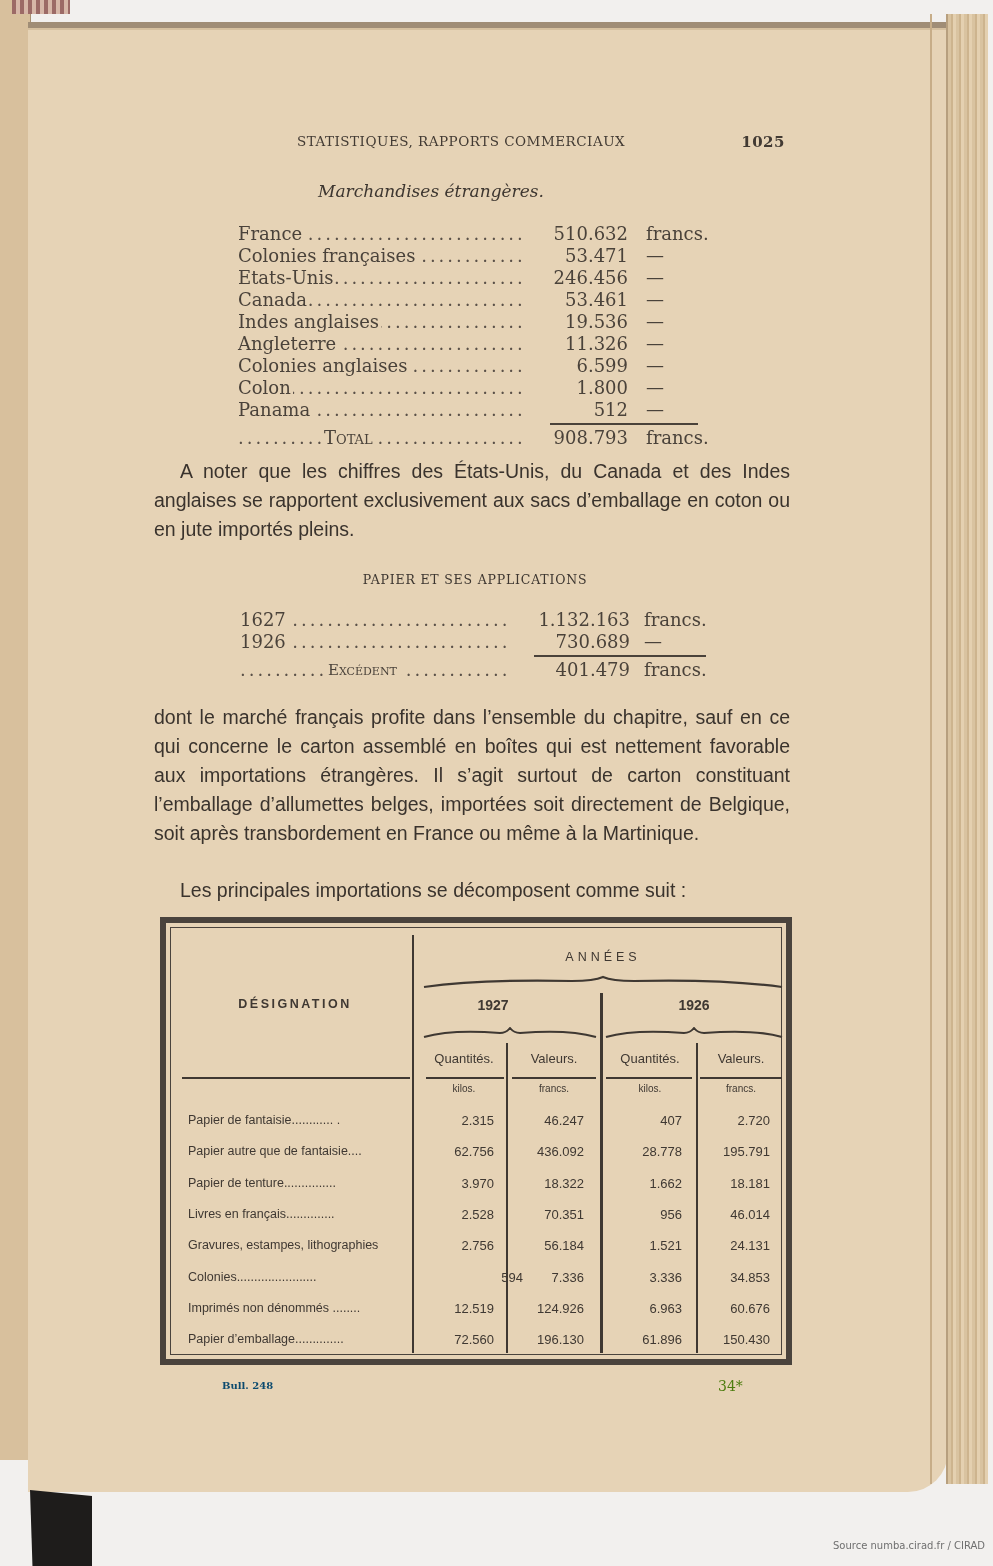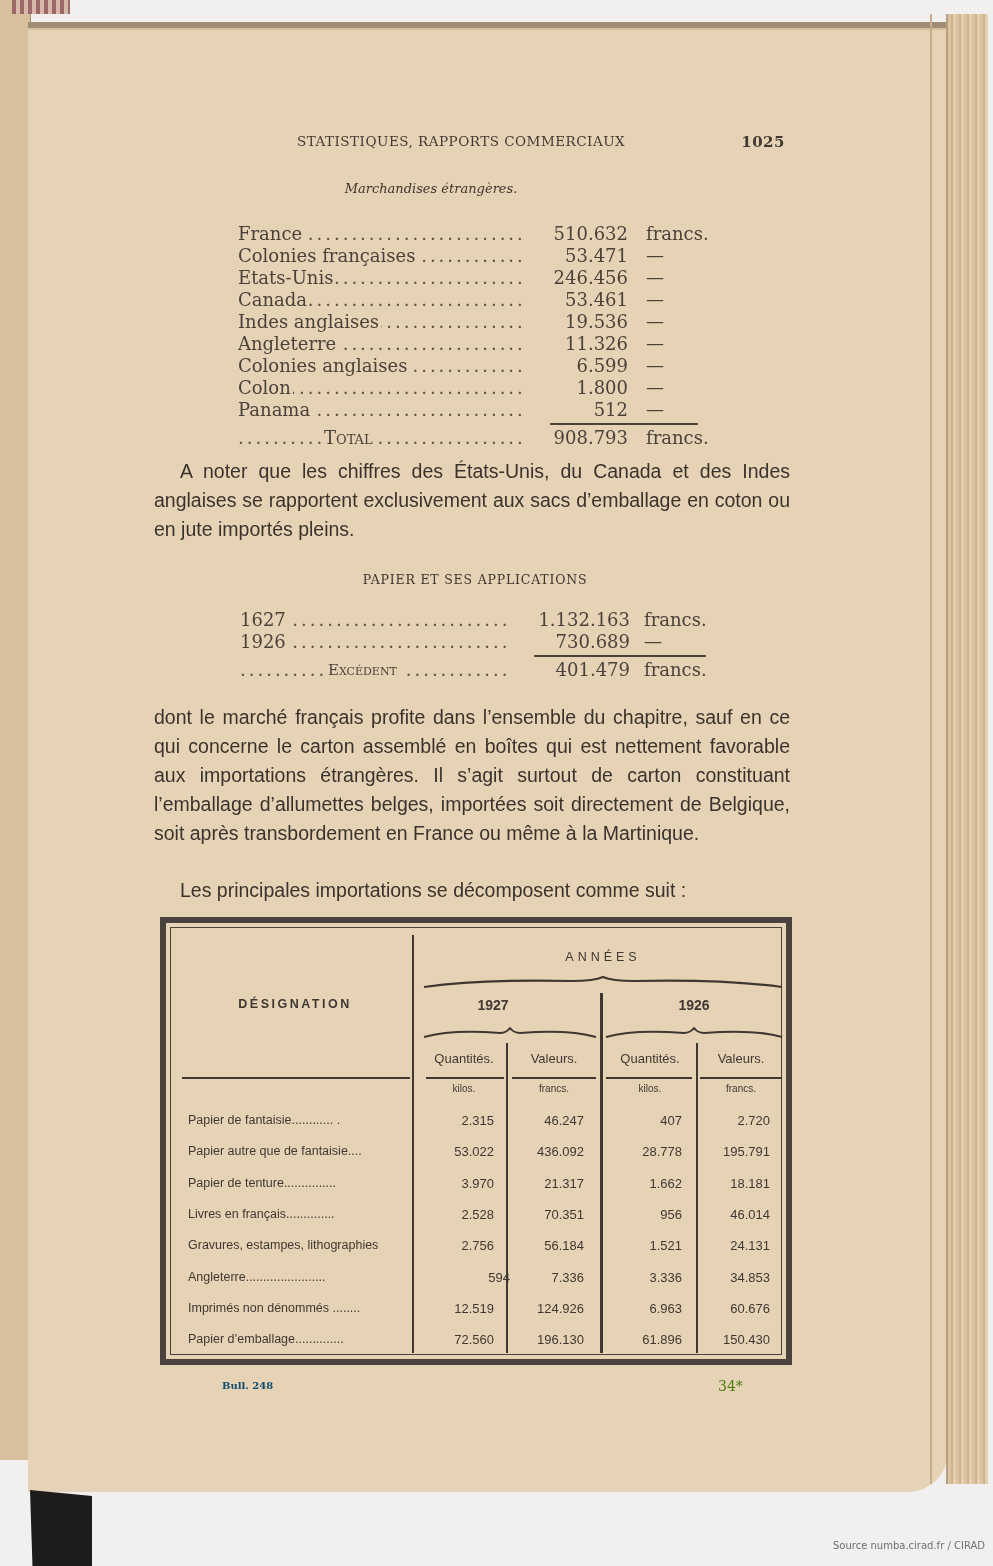--- a/index.html
+++ b/index.html
@@ -25,21 +25,21 @@
     border-left: 2px solid #b79f7e;
   }
   .page-edges::after { content:""; position:absolute; left:-18px; top:0; width:2px; height:100%; background:#c7ad88; }
 
   
   .running-head { position: absolute; left: 297px; top: 133px; width: 488px; font-size: 13.5px; letter-spacing: 0.5px; color: #423a33; }
   .running-head .rh-title { position: absolute; left: 0; }
   .running-head .rh-page { position: absolute; right: 0; font-size: 15px; font-weight: bold; }
 
   .section-title { position: absolute; left: 0; width: 993px; text-align: center; }
-  .st-merch { top: 181px; left: 0; width: 862px; font-style: italic; font-size: 13px; }
+  .st-merch { top: 181px; left: 0; width: 862px; font-style: italic; font-size: 17px; }
   .st-papier { top: 572px; left: 0; width: 950px; font-size: 12.5px; letter-spacing: 0.8px; }
 
   
   .ledger { position: absolute; font-size: 18px; line-height: 22px; color: #4a423a; }
   .ledger .row { position: relative; height: 22px; white-space: nowrap; }
   .ledger .lbl { position: absolute; left: 0; }
   .ledger .dots { position: absolute; overflow: hidden; letter-spacing: 3px; color: #5a5048; }
   .ledger .val { position: absolute; text-align: right; }
   .ledger .unit { position: absolute; }
   .ledger .rule { position: absolute; height: 0; border-top: 2px solid #4a423a; }
@@ -241,49 +241,49 @@
     <div class="hdr-unit" style="left:520px; width:86px;">francs.</div>
   <div class="trow" style="top: 178px;">
         <span class="cell-lbl">Papier de fantaisie............ .</span>
         <span class="cell" style="left: 236px;">2.315</span>
         <span class="cell" style="left: 326px;">46.247</span>
         <span class="cell" style="left: 424px;">407</span>
         <span class="cell" style="left: 512px;">2.720</span>
       </div>
       <div class="trow" style="top: 209.3px;">
         <span class="cell-lbl">Papier autre que de fantaisie....</span>
-        <span class="cell" style="left: 236px;">53.022</span>
+        <span class="cell" style="left: 236px;">62.756</span>
         <span class="cell" style="left: 326px;">436.092</span>
         <span class="cell" style="left: 424px;">28.778</span>
         <span class="cell" style="left: 512px;">195.791</span>
       </div>
       <div class="trow" style="top: 240.6px;">
         <span class="cell-lbl">Papier de tenture...............</span>
         <span class="cell" style="left: 236px;">3.970</span>
-        <span class="cell" style="left: 326px;">21.317</span>
+        <span class="cell" style="left: 326px;">18.322</span>
         <span class="cell" style="left: 424px;">1.662</span>
         <span class="cell" style="left: 512px;">18.181</span>
       </div>
       <div class="trow" style="top: 271.9px;">
         <span class="cell-lbl">Livres en français..............</span>
         <span class="cell" style="left: 236px;">2.528</span>
         <span class="cell" style="left: 326px;">70.351</span>
         <span class="cell" style="left: 424px;">956</span>
         <span class="cell" style="left: 512px;">46.014</span>
       </div>
       <div class="trow" style="top: 303.2px;">
         <span class="cell-lbl">Gravures, estampes, lithographies</span>
         <span class="cell" style="left: 236px;">2.756</span>
         <span class="cell" style="left: 326px;">56.184</span>
         <span class="cell" style="left: 424px;">1.521</span>
         <span class="cell" style="left: 512px;">24.131</span>
       </div>
       <div class="trow" style="top: 334.5px;">
-        <span class="cell-lbl">Angleterre.......................</span>
-        <span class="cell" style="left: 252px;">594</span>
+        <span class="cell-lbl">Colonies.......................</span>
+        <span class="cell" style="left: 235px; padding-left: 30px;">594</span>
         <span class="cell" style="left: 326px;">7.336</span>
         <span class="cell" style="left: 424px;">3.336</span>
         <span class="cell" style="left: 512px;">34.853</span>
       </div>
       <div class="trow" style="top: 365.8px;">
         <span class="cell-lbl">Imprimés non dénommés ........</span>
         <span class="cell" style="left: 236px;">12.519</span>
         <span class="cell" style="left: 326px;">124.926</span>
         <span class="cell" style="left: 424px;">6.963</span>
         <span class="cell" style="left: 512px;">60.676</span>

